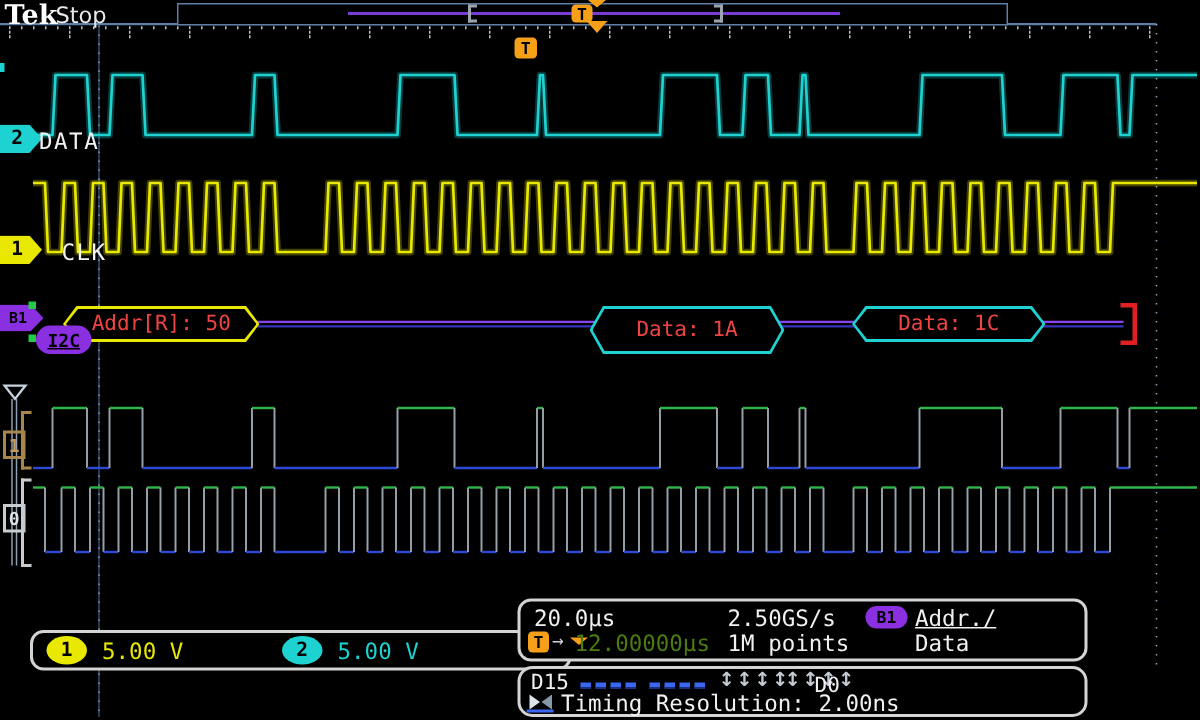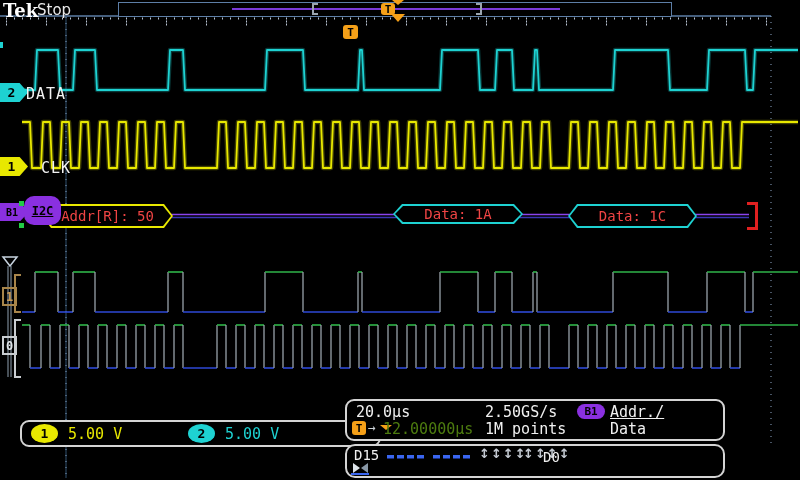--- a/index.html
+++ b/index.html
@@ -408,31 +408,31 @@
 
   <div class="abs chbadge" style="left:0;top:203px;width:24px;height:18px;background:#8a30e0;font-size:10px;">B1</div>
   <div class="abs" style="left:19px;top:201px;width:5px;height:5px;background:#22cc44;"></div>
   <div class="abs" style="left:19px;top:223px;width:5px;height:5px;background:#22cc44;"></div>
 
   <div class="abs buspkt" style="left:42px;top:204px;width:131px;height:24px;background:#e8e800;">
     <div class="inner">
         <span>Addr[R]: 50</span>
       </div>
   </div>
-  <div class="abs buspkt" style="left:393px;top:204px;width:130px;height:20px;background:#1ed2d2;">
+  <div class="abs buspkt" style="left:393px;top:204px;width:130px;height:32px;background:#1ed2d2;">
     <div class="inner">
         <span>Data: 1A</span>
       </div>
   </div>
   <div class="abs buspkt" style="left:568px;top:204px;width:129px;height:24px;background:#1ed2d2;">
     <div class="inner">
         <span>Data: 1C</span>
       </div>
   </div>
-  <div class="abs pill" style="left:24px;top:196px;width:37px;height:29px;background:#8a30e0;text-decoration:underline;">I2C</div>
+  <div class="abs pill" style="left:24px;top:217px;width:37px;height:19px;background:#8a30e0;text-decoration:underline;">I2C</div>
   <div class="abs redbracket" style="left:747px;top:202px;width:8px;height:22px;"></div>
 
   <div class="abs dbracket" style="left:14px;top:274px;height:35px;border-color:#a8854a;"></div>
   <div class="abs dlabel" style="left:2px;top:287px;width:11px;height:15px;border-color:#a8854a;color:#c89a55;">1</div>
   <div class="abs dbracket" style="left:14px;top:319px;height:55px;border-color:#c8ccd0;"></div>
   <div class="abs dlabel" style="left:2px;top:336px;width:11px;height:15px;border-color:#c8ccd0;color:#dde2e6;">0</div>
 
   <div class="abs robox" style="left:20px;top:420px;width:317px;height:23px;">
     <div class="oval abs" style="left:9px;top:2px;width:27px;height:19px;background:#e8e800;">1</div>
     <span class="abs rotext" style="left:46px;top:3px;color:#e8e800;">5.00 V</span>
@@ -464,15 +464,16 @@
         <div class="dash" style="left: 56px; top: 9px; width: 7px;"></div>
         <div class="dash" style="left: 66px; top: 9px; width: 7px;"></div>
         <div class="dash" style="left: 76px; top: 9px; width: 7px;"></div>
         <span class="updown abs" style="left: 92px; top: 0px;">↕↕↕↕</span>
         <span class="updown abs" style="left: 136px; top: 0px;">↕↕↕↕</span>
       </div>
     <span class="abs" style="left:196px;top:3px;font-size:14px;">D0</span>
     <div class="abs tri-r" style="left:6px;top:17px;"></div>
     <div class="abs tri-l" style="left:14px;top:17px;"></div>
     <div class="abs" style="left:4px;top:27px;width:18px;height:2px;background:#3a66f0;"></div>
+    <span class="abs rotext" style="left:27px;top:14px;">Timing Resolution: 2.00ns</span>
   </div>
 
 </div>
 
 </body></html>

